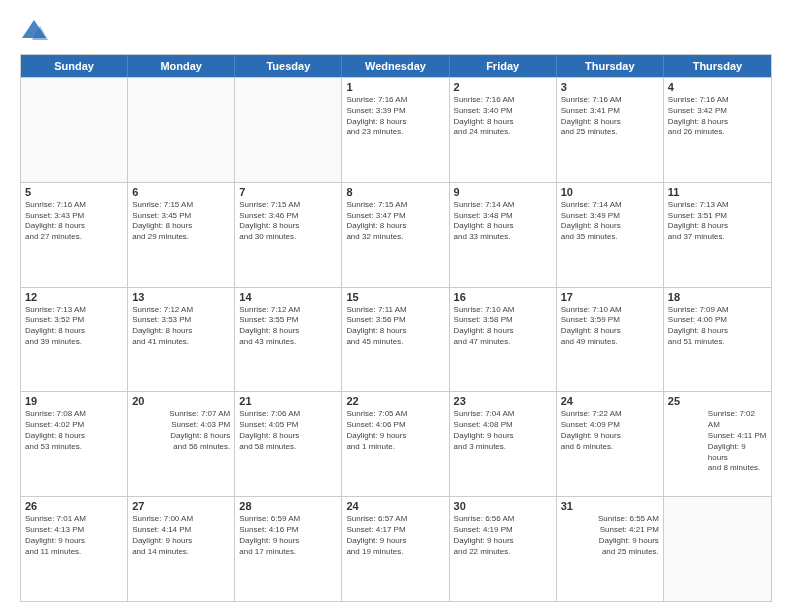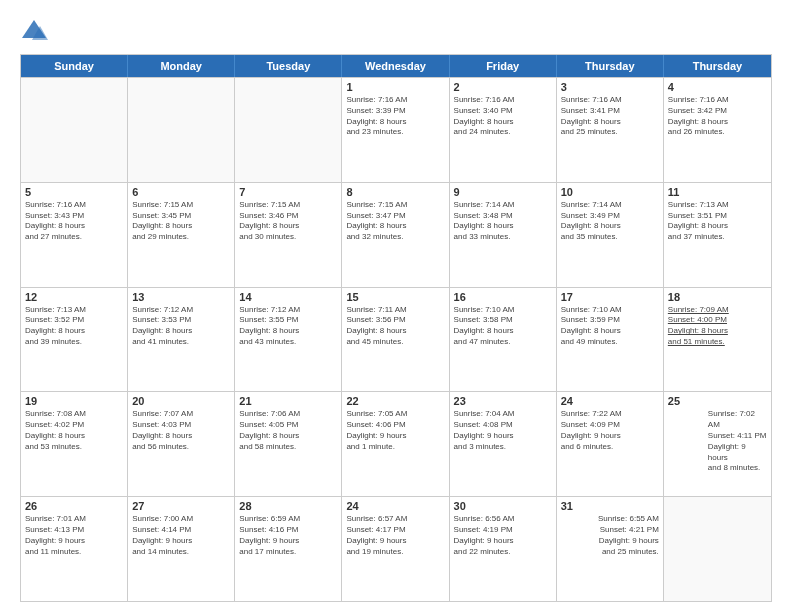--- a/index.html
+++ b/index.html
@@ -261,37 +261,37 @@
           </div>
           <div class="cal-cell">
             <div class="day-num">17</div>
             <div class="day-info" style="white-space: pre-line;">Sunrise: 7:10 AM
 Sunset: 3:59 PM
 Daylight: 8 hours
 and 49 minutes.</div>
           </div>
           <div class="cal-cell">
             <div class="day-num">18</div>
-            <div class="day-info" style="white-space: pre-line; text-decoration: underline;">Sunrise: 7:09 AM
+            <div class="day-info" style="white-space: pre-line;">Sunrise: 7:09 AM
 Sunset: 4:00 PM
 Daylight: 8 hours
 and 51 minutes.</div>
           </div>
         </div>
         <div class="cal-row">
           <div class="cal-cell">
             <div class="day-num">19</div>
             <div class="day-info" style="white-space: pre-line;">Sunrise: 7:08 AM
 Sunset: 4:02 PM
 Daylight: 8 hours
 and 53 minutes.</div>
           </div>
           <div class="cal-cell">
             <div class="day-num">20</div>
-            <div class="day-info" style="white-space: pre-line;">Sunrise: 7:07 AM
+            <div class="day-info" style="white-space: pre-line; text-align: right;">Sunrise: 7:07 AM
 Sunset: 4:03 PM
 Daylight: 8 hours
 and 56 minutes.</div>
           </div>
           <div class="cal-cell">
             <div class="day-num">21</div>
             <div class="day-info" style="white-space: pre-line;">Sunrise: 7:06 AM
 Sunset: 4:05 PM
 Daylight: 8 hours
 and 58 minutes.</div>

